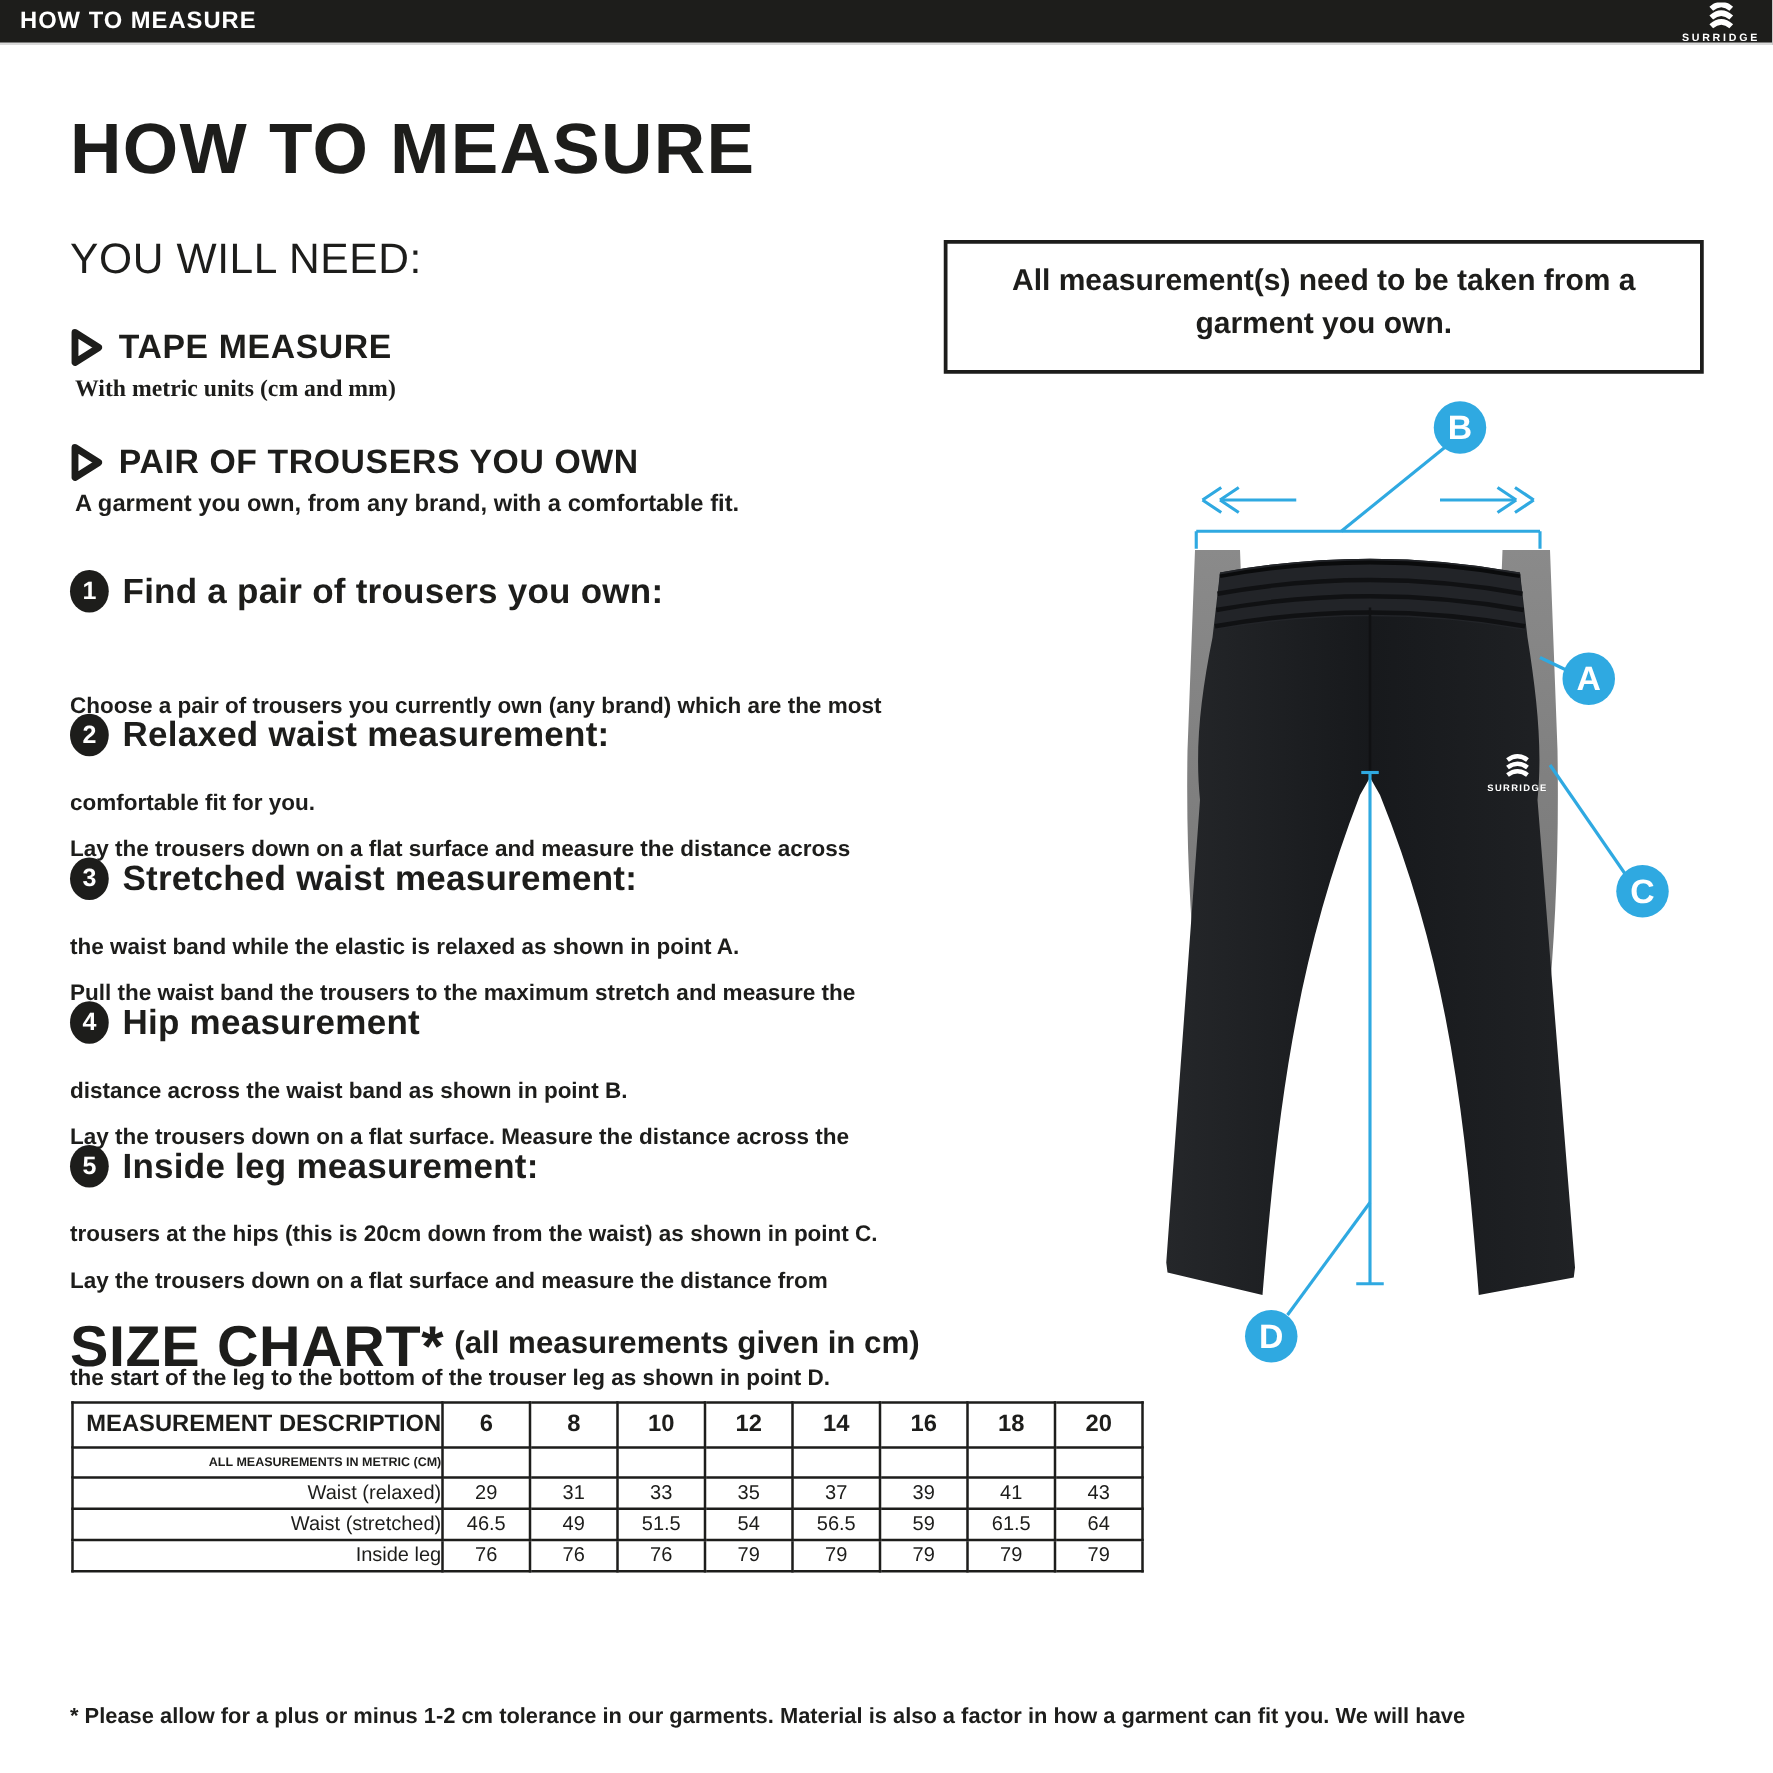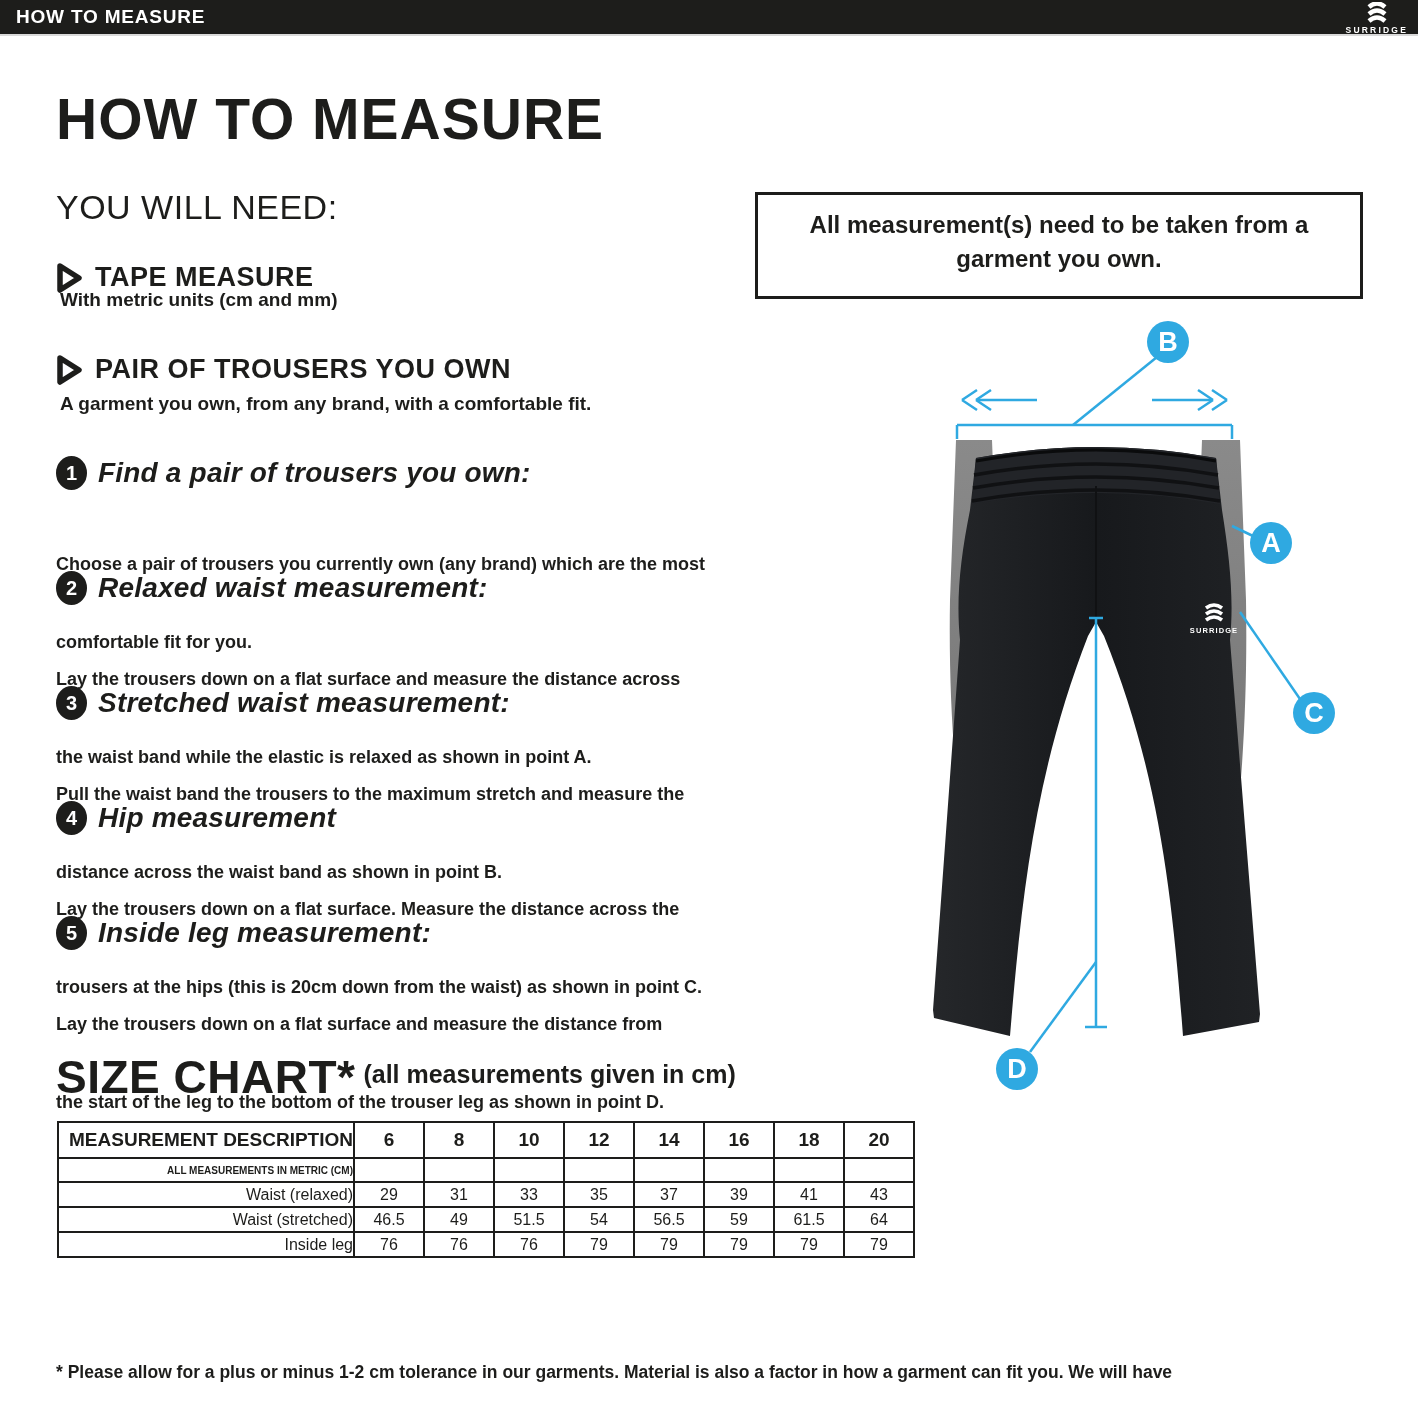--- a/index.html
+++ b/index.html
@@ -21,21 +21,21 @@
   
   .need-item{left:56px;display:flex;align-items:center;gap:13px;}
   .need-label{font-size:27px;font-weight:700;letter-spacing:.5px;}
   .need-desc{left:60px;font-size:19px;font-weight:700;}
 
   
   .step-head{display:flex;align-items:center;gap:11px;}
   .step-badge{width:31px;height:34px;background:#1d1d1b;border-radius:50%;
               display:flex;align-items:center;justify-content:center;
               color:#fff;font-size:20px;font-weight:700;flex:0 0 auto;}
-  .step-title{font-size:28px;font-weight:700;letter-spacing:.2px;font-style:italic;}
+  .step-title{font-size:28px;font-weight:700;letter-spacing:.2px;}
   .step-body{margin-top:9px;font-size:18px;font-weight:700;line-height:26px;white-space:pre-wrap;}
 
   
   .note-box{left:755px;top:192px;width:608px;height:107px;border:3px solid #1d1d1b;
             box-sizing:border-box;padding:13px 17px;}
   .note-text{font-size:24px;font-weight:700;line-height:34px;text-align:center;}
 
   
   .sc-head{left:56px;top:1050px;display:flex;align-items:center;}
   .sc-title{font-size:46px;font-weight:700;letter-spacing:.5px;}
@@ -77,21 +77,21 @@
 
   <div class="abs h1">HOW TO MEASURE</div>
   <div class="abs h2">YOU WILL NEED:</div>
 
   <div class="abs need-item" style="top:262px;">
     <svg width="26" height="30" viewBox="0 0 26 30">
       <polygon points="4,3 23,15 4,27" fill="#ffffff" stroke="#1d1d1b" stroke-width="5.5" stroke-linejoin="round"></polygon>
     </svg>
     <span class="need-label">TAPE MEASURE</span>
   </div>
-  <div class="abs need-desc" style="top:289px;">With metric units (cm and mm)</div>
+  <div class="abs need-desc" style="top:301px;font-family:Liberation Serif, serif;">With metric units (cm and mm)</div>
 
   <div class="abs need-item" style="top:354px;">
     <svg width="26" height="30" viewBox="0 0 26 30">
       <polygon points="4,3 23,15 4,27" fill="#ffffff" stroke="#1d1d1b" stroke-width="5.5" stroke-linejoin="round"></polygon>
     </svg>
     <span class="need-label">PAIR OF TROUSERS YOU OWN</span>
   </div>
   <div class="abs need-desc" style="top:393px;">A garment you own, from any brand, with a comfortable fit.</div>
 
   <div class="abs" style="left:56px;top:456px;">

